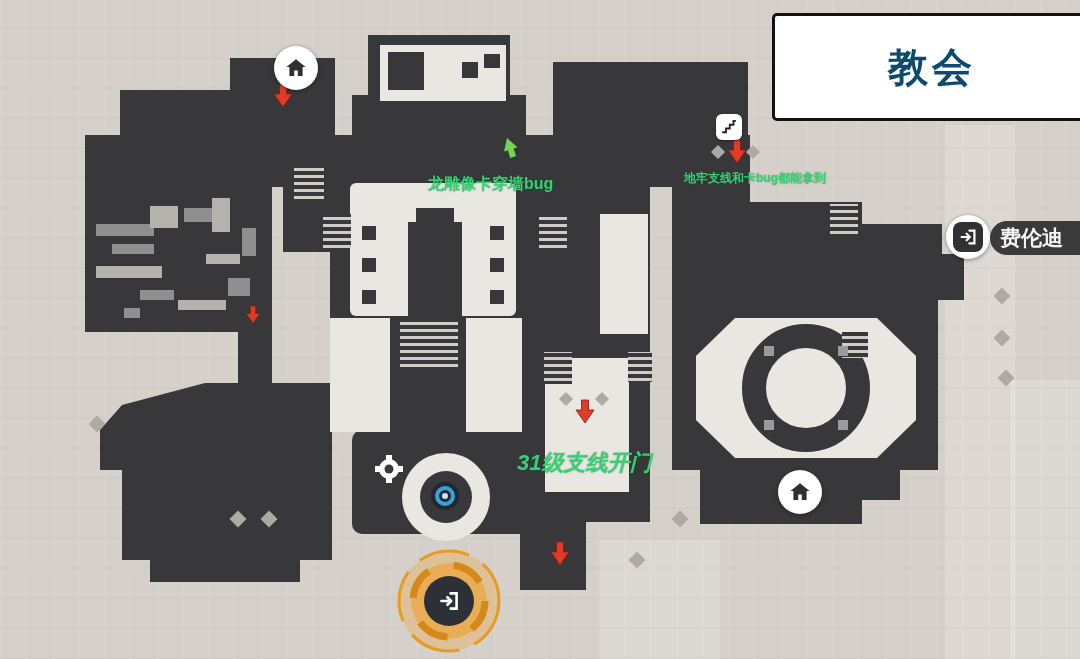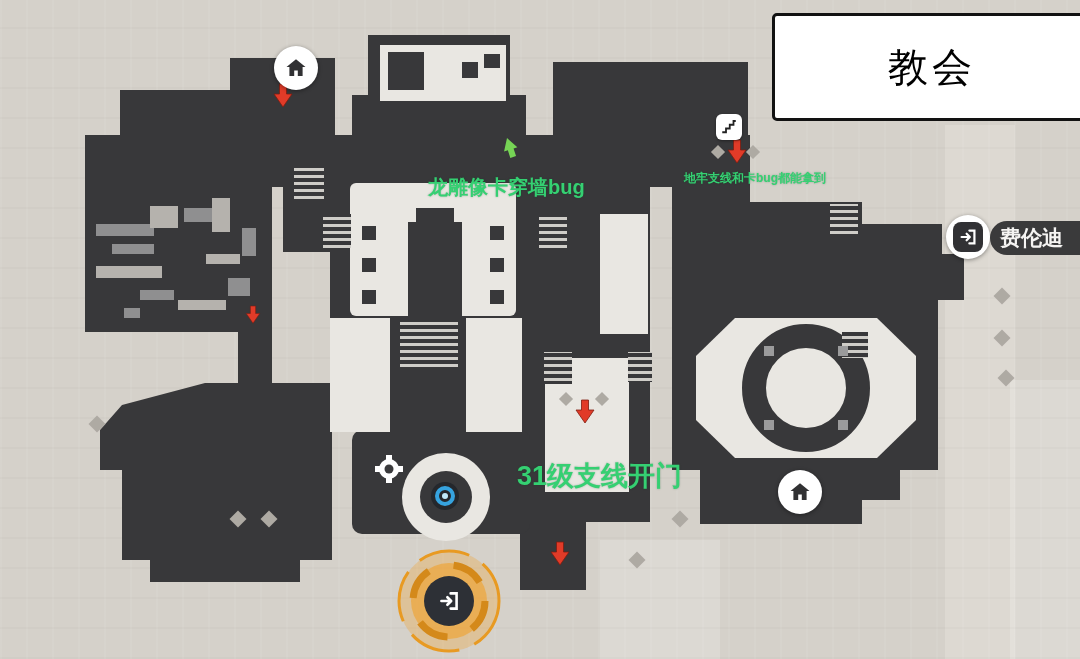--- a/index.html
+++ b/index.html
@@ -34,21 +34,21 @@
   .annotation-green{
     position:absolute;color:#35d072;font-weight:bold;white-space:nowrap;
     text-shadow:0 0 2px rgba(0,70,30,.35);
   }
   .title-box{
     position:absolute;left:772px;top:13px;width:320px;height:108px;
     background:#ffffff;border:3px solid #121212;border-radius:5px;
     display:flex;align-items:center;justify-content:center;box-sizing:border-box;
   }
   .title-box span{
-    color:#000000;font-size:40px;font-weight:normal;letter-spacing:4px;
+    color:#0c4a6e;font-size:40px;font-weight:bold;letter-spacing:4px;
   }
   .exit-pill{
     position:absolute;left:990px;top:221px;height:34px;width:95px;
     background:#3a3a3b;border-radius:17px 0 0 17px;
     color:#f5f4f2;font-size:21px;font-weight:bold;
     display:flex;align-items:center;padding-left:10px;box-sizing:border-box;
     white-space:nowrap;overflow:hidden;
   }
   .player{
     position:absolute;left:394px;top:546px;width:110px;height:110px;
@@ -241,19 +241,19 @@
     <circle cx="55" cy="55" r="38" fill="rgba(242,160,40,0.60)"></circle>
     <circle cx="55" cy="55" r="36" fill="none" stroke="#d4891a" stroke-width="7" stroke-dasharray="32 26"></circle>
     <circle cx="55" cy="55" r="25" fill="#2d3036"></circle>
   </svg>
   <svg width="26" height="26" viewBox="0 0 24 24" style="position:absolute;left:42px;top:42px;">
     <path d="M13.5,5 H19 V19 H13.5" stroke="#fff" stroke-width="2.4" fill="none" stroke-linecap="round"></path>
     <path d="M5,12 H13.5 M10.5,8.5 L14,12 L10.5,15.5" stroke="#fff" stroke-width="2.4" fill="none" stroke-linecap="round" stroke-linejoin="round"></path>
   </svg>
 </div>
 
-<div class="annotation-green" style="left:428px;top:174px;font-size:20px;">龙雕像卡穿墙bug</div>
+<div class="annotation-green" style="left:428px;top:174px;font-size:16px;">龙雕像卡穿墙bug</div>
 <div class="annotation-green" style="left:684px;top:170px;font-size:12px;">地牢支线和卡bug都能拿到</div>
-<div class="annotation-green" style="left:517px;top:458px;font-size:27px;">31级支线开门</div>
+<div class="annotation-green" style="left:517px;top:448px;font-size:22px;font-style:italic;">31级支线开门</div>
 
 <div class="title-box">
   <span>教会</span>
 </div>
 
 </body></html>

